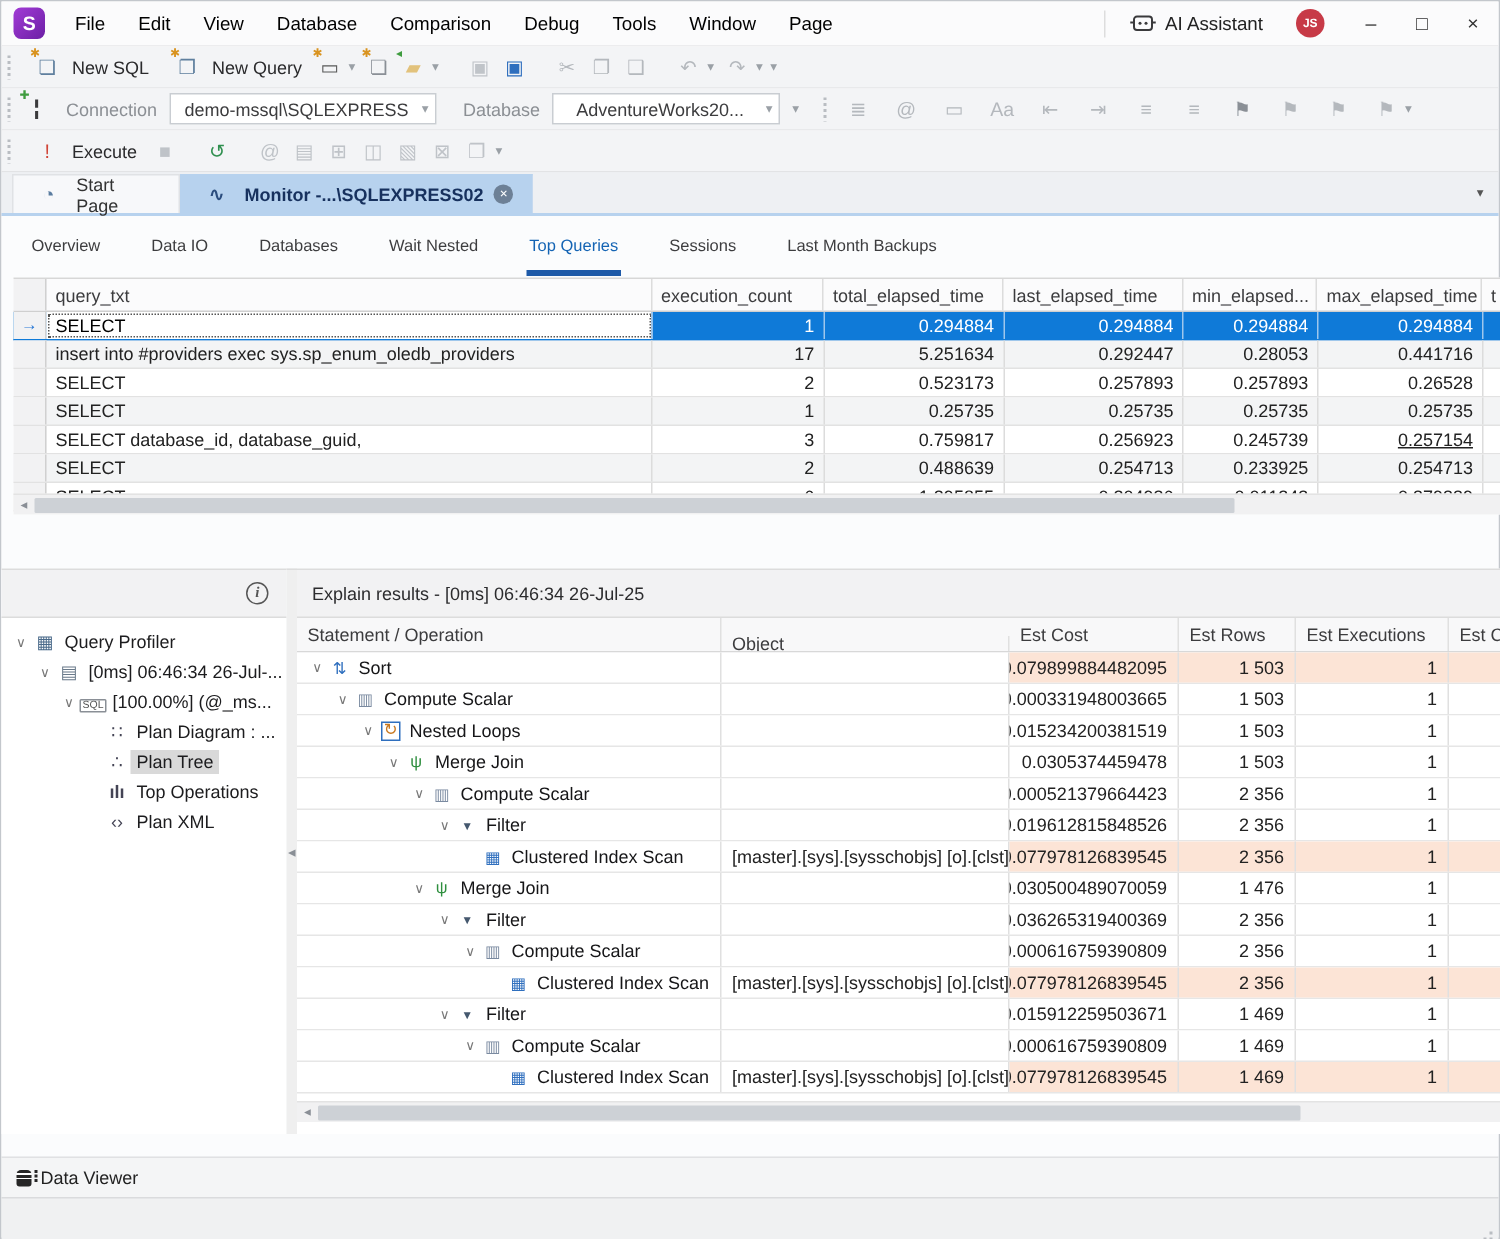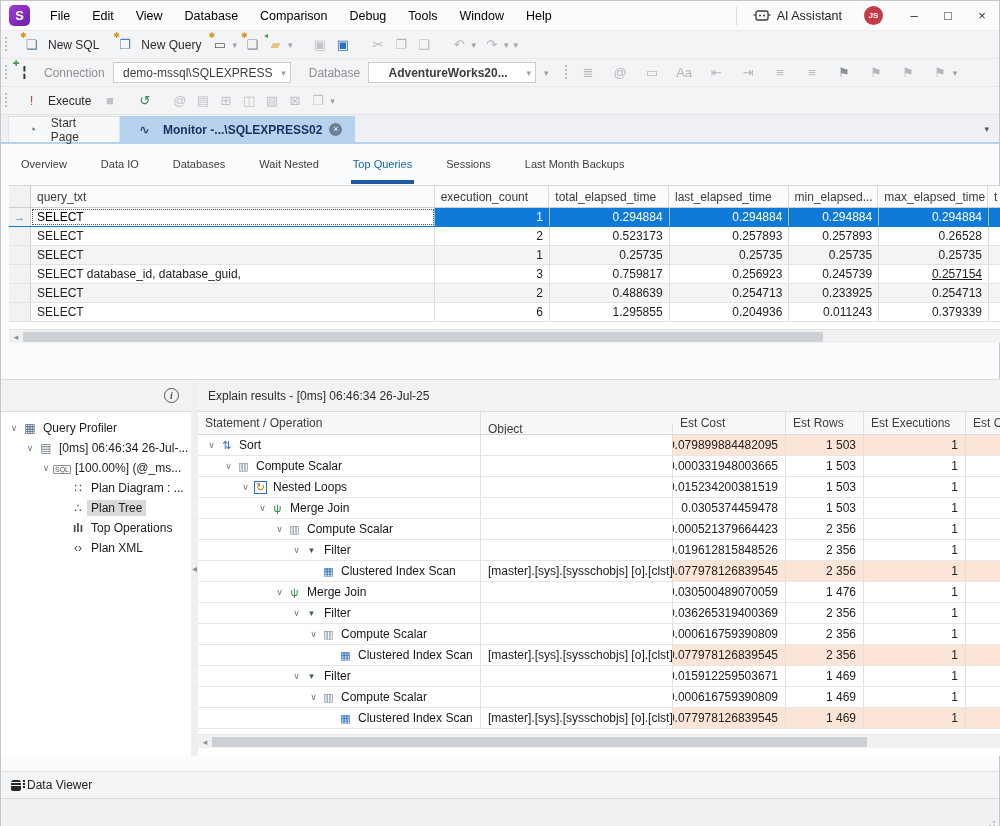--- a/index.html
+++ b/index.html
@@ -140,21 +140,21 @@
     <div id="logo">S</div>
     <nav id="menubar">
         <span>File</span>
         <span>Edit</span>
         <span>View</span>
         <span>Database</span>
         <span>Comparison</span>
         <span>Debug</span>
         <span>Tools</span>
         <span>Window</span>
-        <span>Help</span>
+        <span>Page</span>
       </nav>
     <div id="titlebar-right">
       <div class="vsep"></div>
       <div id="ai-assistant">
         <svg width="18" height="13" viewBox="0 0 18 13">
           <rect x="3" y="2" width="12" height="9" rx="2" fill="none" stroke="#3a3a3c" stroke-width="1.3"></rect>
           <circle cx="7" cy="6.5" r="1" fill="#3a3a3c"></circle>
             <circle cx="11" cy="6.5" r="1" fill="#3a3a3c"></circle>
           <line x1="0.5" y1="6" x2="3" y2="6" stroke="#3a3a3c" stroke-width="1.2"></line>
           <line x1="15" y1="6" x2="17.5" y2="6" stroke="#3a3a3c" stroke-width="1.2"></line>
@@ -210,21 +210,21 @@
 
   <div id="tb2" class="toolbar">
     <span class="grip"></span>
     <span id="conn-icon-slot"><span class="ic" style="color: rgb(58, 58, 60);">╏<span class="badge" style="color: rgb(63, 156, 63);">✚</span></span></span>
     <span class="tlabel">Connection</span>
     <span class="combo" style="width:178px;">
       <span class="cval">demo-mssql\SQLEXPRESS</span>
       <span class="carr">▾</span>
     </span>
     <span class="tlabel" style="margin-left:18px;">Database</span>
-    <span class="combo" style="width:168px;font-weight:bold;">
+    <span class="combo" style="width:152px;">
       <span class="cval">AdventureWorks20...</span>
       <span class="carr">▾</span>
     </span>
     <span class="dd" style="margin-left:8px;">▾</span>
     <span class="grip" style="margin-left:12px;"></span>
     <span id="tb2-right" style="display:flex;align-items:center;gap:9px;margin-left:4px;">
         <span class="ic" style="color: rgb(180, 184, 189);">≣</span>
         <span class="ic" style="color: rgb(180, 184, 189);">@</span>
         <span class="ic" style="color: rgb(180, 184, 189);">▭</span>
         <span class="ic" style="color: rgb(180, 184, 189);">Aa</span>
@@ -305,20 +305,30 @@
               <span>→</span>
             </div>
             <div class="gcell cell-focus" style="width: 405px;">SELECT</div>
             <div class="gcell num" style="width: 115px;">1</div>
             <div class="gcell num" style="width: 120px;">0.294884</div>
             <div class="gcell num" style="width: 120px;">0.294884</div>
             <div class="gcell num" style="width: 90px;">0.294884</div>
             <div class="gcell num" style="width: 110px;">0.294884</div>
             <div class="gcell" style="flex: 1 1 0%; border-right: none;"></div>
           </div>
+          <div class="grow alt">
+            <div class="gind"></div>
+            <div class="gcell" style="width: 405px;">insert into #providers exec sys.sp_enum_oledb_providers</div>
+            <div class="gcell num" style="width: 115px;">17</div>
+            <div class="gcell num" style="width: 120px;">5.251634</div>
+            <div class="gcell num" style="width: 120px;">0.292447</div>
+            <div class="gcell num" style="width: 90px;">0.28053</div>
+            <div class="gcell num" style="width: 110px;">0.441716</div>
+            <div class="gcell" style="flex: 1 1 0%; border-right: none;"></div>
+          </div>
           <div class="grow">
             <div class="gind"></div>
             <div class="gcell" style="width: 405px;">SELECT</div>
             <div class="gcell num" style="width: 115px;">2</div>
             <div class="gcell num" style="width: 120px;">0.523173</div>
             <div class="gcell num" style="width: 120px;">0.257893</div>
             <div class="gcell num" style="width: 90px;">0.257893</div>
             <div class="gcell num" style="width: 110px;">0.26528</div>
             <div class="gcell" style="flex: 1 1 0%; border-right: none;"></div>
           </div>

